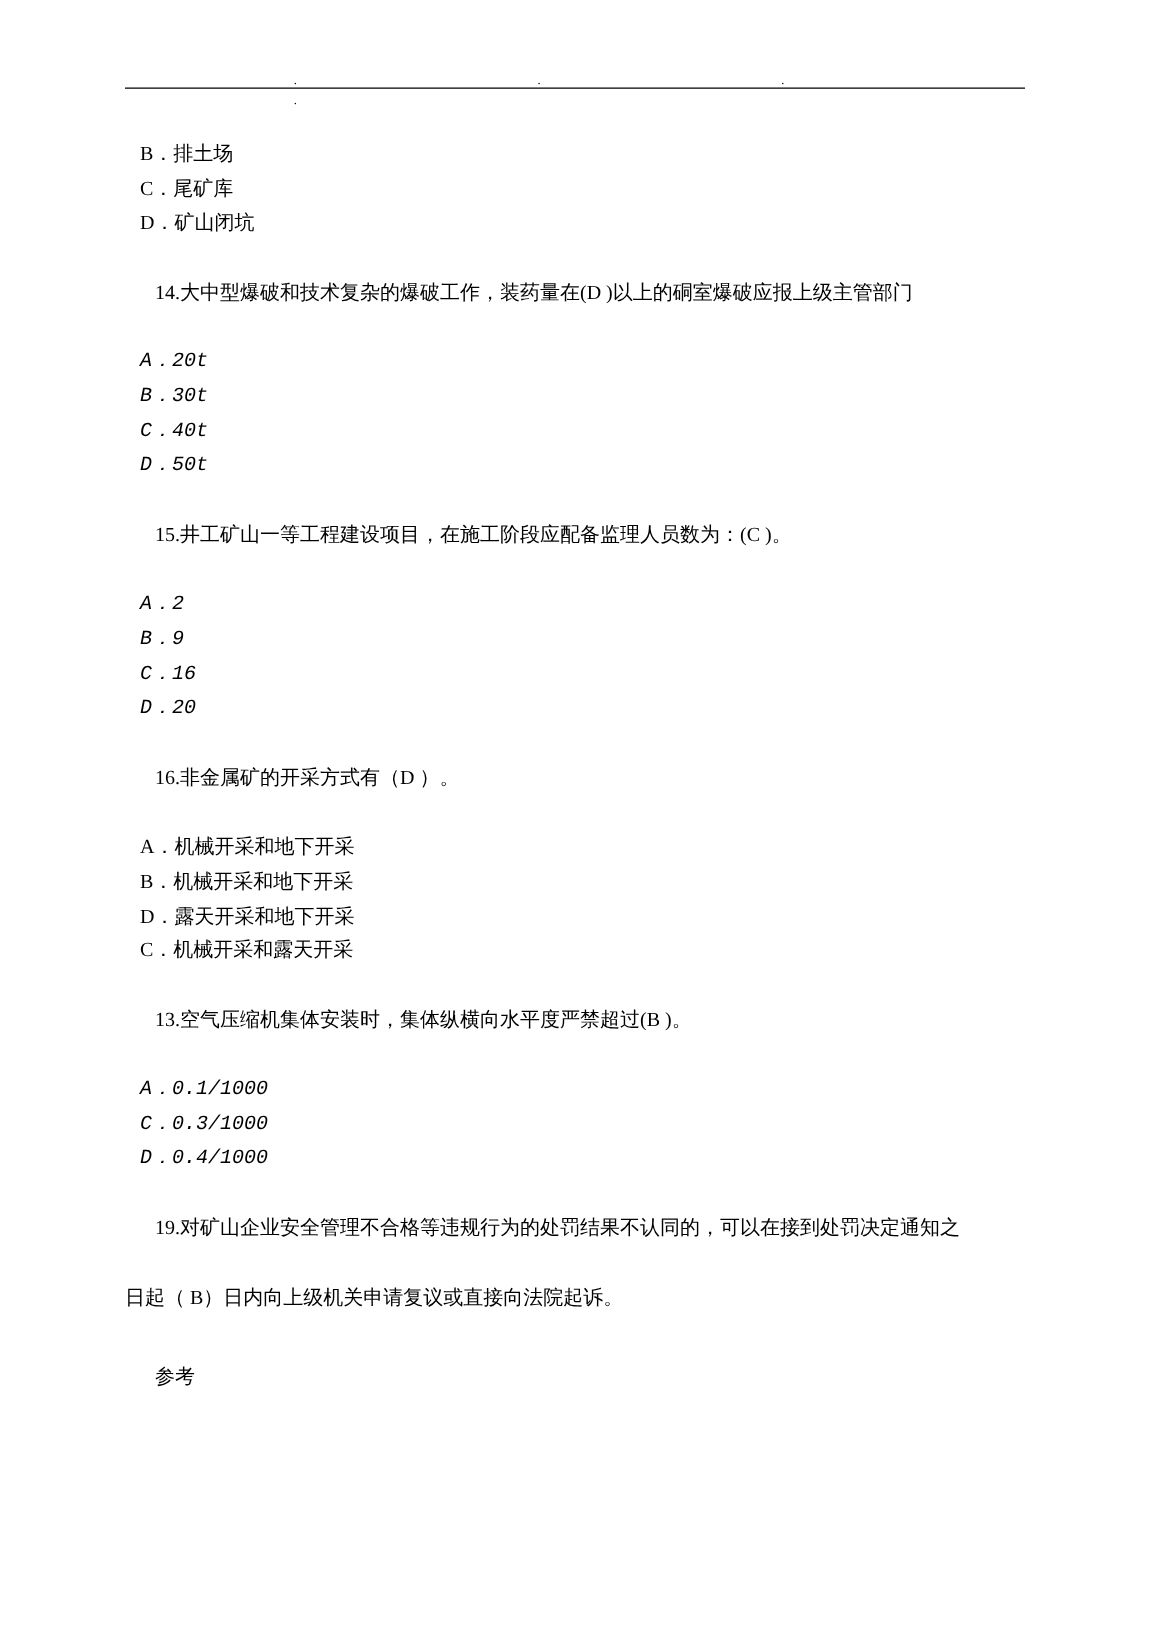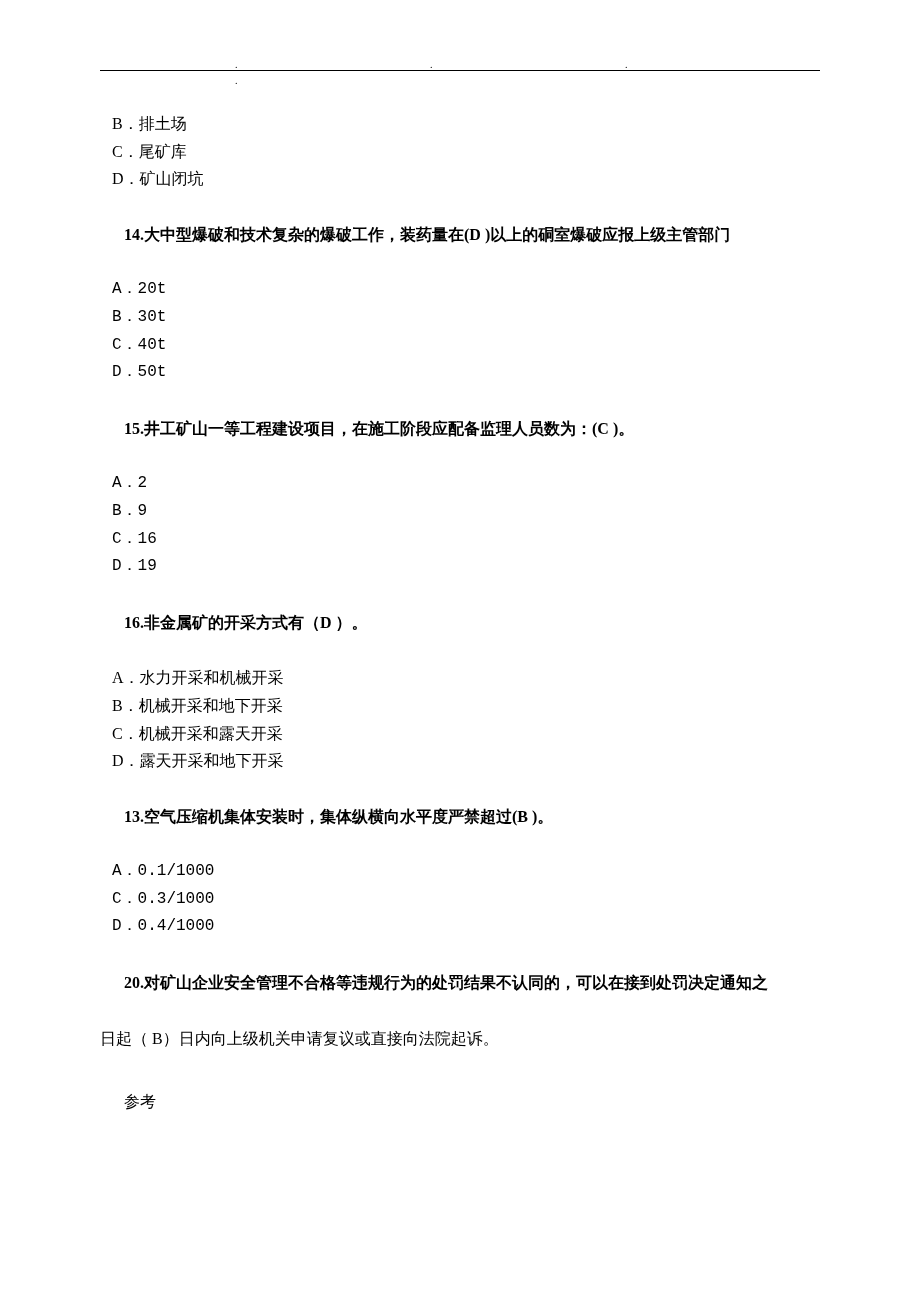--- a/index.html
+++ b/index.html
@@ -34,31 +34,31 @@
 }
 .opt-list {
   margin: 16px 0 30px 12px;
 }
 .opt-item {
   margin: 2px 0;
 }
 .question {
   margin: 0 0 30px 0;
   text-indent: 1.5em;
-  font-weight: bold;
 }
 .para {
   margin: 0 0 30px 0;
 }
 .footer-ref {
   margin-top: 38px;
   text-indent: 1.5em;
 }
 .opt-monosp .opt-item {
   font-family: "Courier New", "SimSun", monospace, serif;
+  font-style: italic;
 }
 </style>
 </head>
 <body>
 
 <div class="page">
 
   <div class="header-rule">
     <span class="header-dots">.    .    .    .</span>
   </div>
@@ -75,36 +75,36 @@
     <div class="opt-item">B．30t</div>
     <div class="opt-item">C．40t</div>
     <div class="opt-item">D．50t</div>
   </div>
 
   <div class="question">15.井工矿山一等工程建设项目，在施工阶段应配备监理人员数为：(C  )。</div>
   <div class="opt-list opt-monosp">
     <div class="opt-item">A．2</div>
     <div class="opt-item">B．9</div>
     <div class="opt-item">C．16</div>
-    <div class="opt-item">D．19</div>
+    <div class="opt-item">D．20</div>
   </div>
 
   <div class="question">16.非金属矿的开采方式有（D  ）。</div>
   <div class="opt-list">
-    <div class="opt-item">A．水力开采和机械开采</div>
+    <div class="opt-item">A．机械开采和地下开采</div>
     <div class="opt-item">B．机械开采和地下开采</div>
+    <div class="opt-item">D．露天开采和地下开采</div>
     <div class="opt-item">C．机械开采和露天开采</div>
-    <div class="opt-item">D．露天开采和地下开采</div>
   </div>
 
   <div class="question">13.空气压缩机集体安装时，集体纵横向水平度严禁超过(B  )。</div>
   <div class="opt-list opt-monosp">
     <div class="opt-item">A．0.1/1000</div>
     <div class="opt-item">C．0.3/1000</div>
     <div class="opt-item">D．0.4/1000</div>
   </div>
 
-  <div class="question">20.对矿山企业安全管理不合格等违规行为的处罚结果不认同的，可以在接到处罚决定通知之</div>
+  <div class="question">19.对矿山企业安全管理不合格等违规行为的处罚结果不认同的，可以在接到处罚决定通知之</div>
   <div class="para">日起（ B）日内向上级机关申请复议或直接向法院起诉。</div>
 
   <div class="footer-ref">参考</div>
 
 </div>
 
 </body></html>

